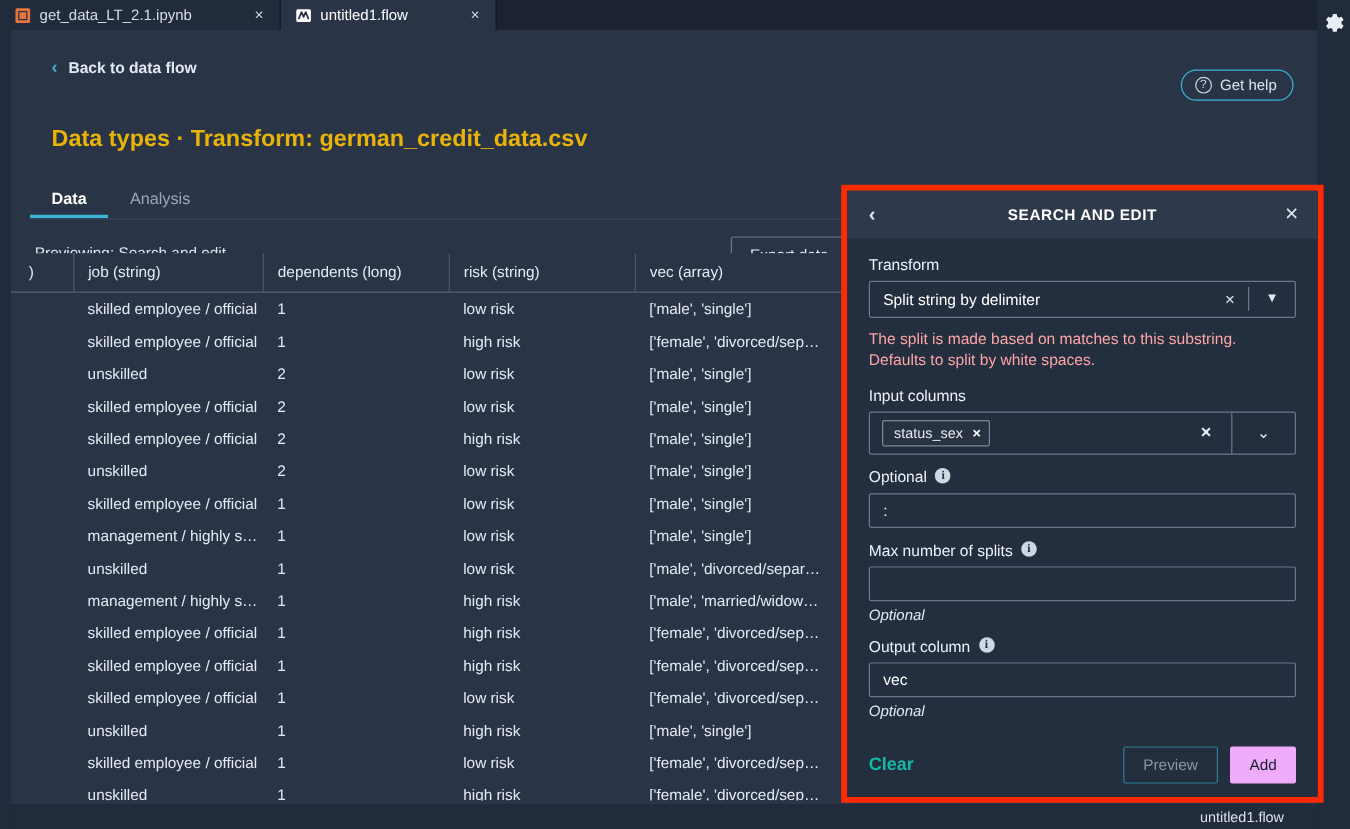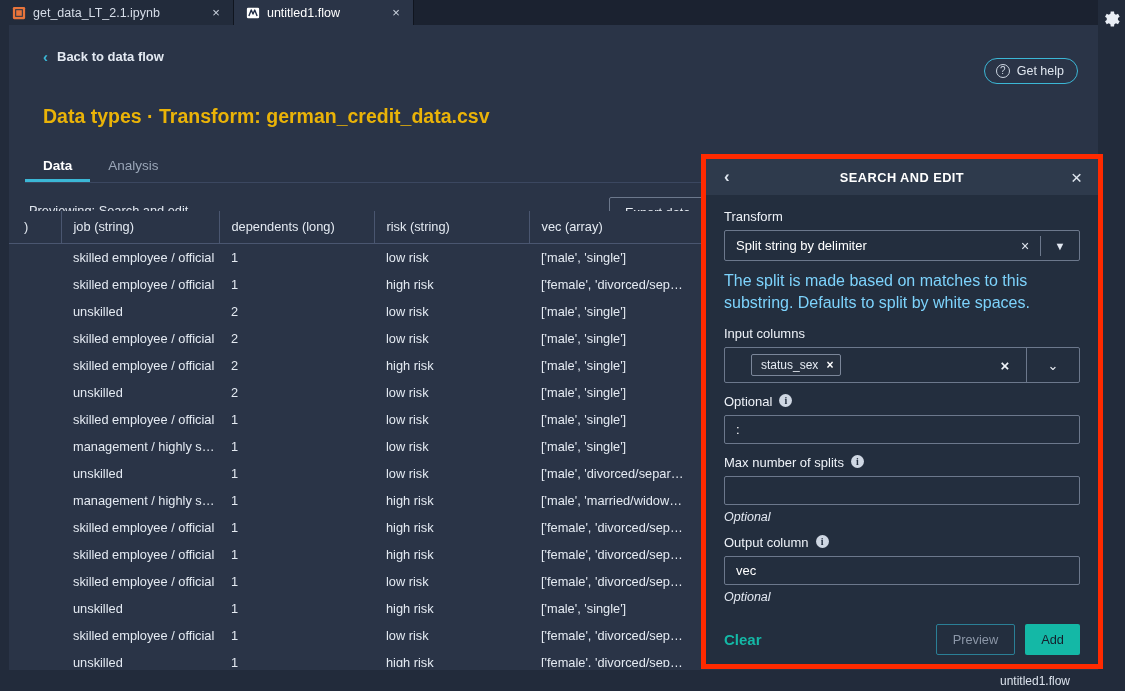--- a/index.html
+++ b/index.html
@@ -155,28 +155,28 @@
   }
   .select-box {
     height: 31px; border: 1px solid #6c788c; border-radius: 2px;
     display: flex; align-items: center; background: transparent;
   }
   .select-value { flex: 1; padding-left: 11px; font-size: 13px; color: #ffffff; }
   .select-clear { width: 30px; text-align: center; color: #e2e8f1; font-size: 14px; }
   .select-divider { width: 1px; height: 20px; background: #6c788c; }
   .select-caret { width: 38px; text-align: center; color: #e2e8f1; font-size: 11px; }
 
-  .help-text { font-size: 16px; color: #7dd3fc; margin: 9px 0 13px 0; line-height: 1.35; }
+  .help-text { font-size: 13px; color: #fca5a5; margin: 9px 0 13px 0; line-height: 1.35; }
 
   .multi-box {
     height: 36px; border: 1px solid #6c788c; border-radius: 2px;
     display: flex; align-items: center;
   }
   .chip {
-    margin-left: 26px; padding: 3px 7px 3px 9px;
+    margin-left: 10px; padding: 3px 7px 3px 9px;
     border: 1px solid #7b8699; border-radius: 2px;
     font-size: 12px; color: #e5ebf3; display: flex; align-items: center; gap: 8px;
     background: #283241;
   }
   .chip-x { font-size: 12px; font-weight: bold; color: #ffffff; }
   .multi-spacer { flex: 1; }
   .multi-clear { width: 42px; text-align: center; color: #eef2f8; font-size: 15px; font-weight: bold; }
   .multi-divider { width: 1px; height: 34px; background: #6c788c; }
   .multi-caret { width: 52px; text-align: center; color: #eef2f8; font-size: 13px; }
 
@@ -192,21 +192,21 @@
     padding: 0 18px; gap: 10px;
   }
   .clear-btn { font-size: 15px; color: #14b8a6; font-weight: bold; }
   .footer-spacer { flex: 1; }
   .preview-btn {
     padding: 7px 16px; font-size: 12.8px; color: #8b96a7;
     border: 1px solid #2a7f96; border-radius: 2px; background: transparent;
   }
   .add-btn {
     padding: 8px 16px; font-size: 12.8px; color: #15202e;
-    background: #14b8a6; border-radius: 2px; font-weight: normal;
+    background: #f0abfc; border-radius: 2px; font-weight: normal;
   }
 
   
   .statusbar {
     position: absolute; left: 9px; top: 670px; width: 1089px; height: 21px;
     background: #222b3b; display: flex; align-items: center; justify-content: flex-end;
     padding-right: 28px;
   }
   .status-text { font-size: 12px; color: #dbe2ec; }
 </style>

